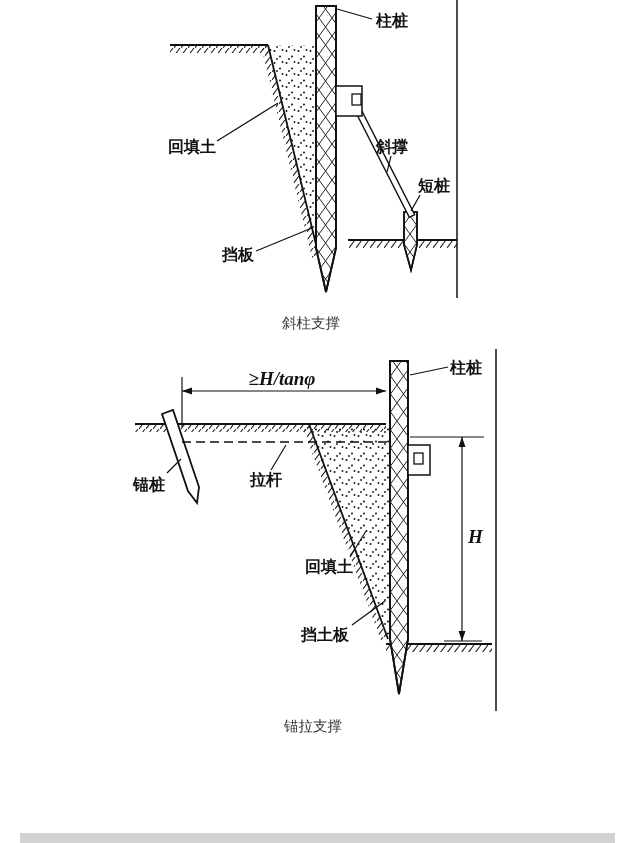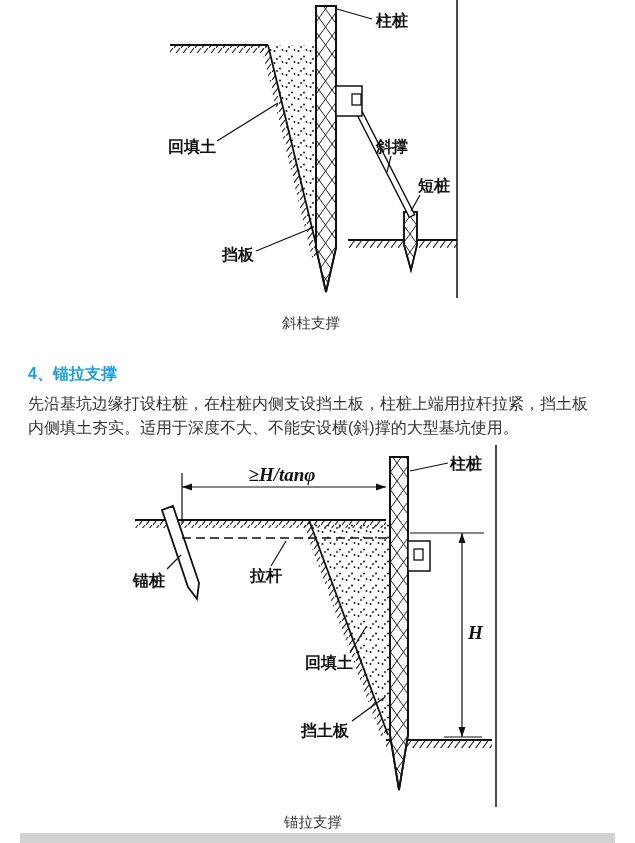--- a/index.html
+++ b/index.html
@@ -126,24 +126,20 @@
 
     <text class="fig-label" x="356" y="26">柱桩</text>
     <text class="fig-label" x="148" y="152">回填土</text>
     <text class="fig-label" x="356" y="152">斜撑</text>
     <text class="fig-label" x="398" y="191">短桩</text>
     <text class="fig-label" x="202" y="260">挡板</text>
 
     <text class="fig-caption" x="291" y="328" text-anchor="middle">斜柱支撑</text>
   </svg>
 
-  <div class="text-section">
-    <div class="section-heading">4、锚拉支撑</div>
-    <div class="section-body">先沿基坑边缘打设柱桩，在柱桩内侧支设挡土板，柱桩上端用拉杆拉紧，挡土板内侧填土夯实。适用于深度不大、不能安设横(斜)撑的大型基坑使用。</div>
-  </div>
 
   <div class="fig2-wrap">
   <svg width="635" height="388" viewBox="0 0 635 388">
     <defs>
       <pattern id="lat2" patternUnits="userSpaceOnUse" width="13" height="18">
         <path d="M0,0 L13,18 M13,0 L0,18" stroke="#222" stroke-width="1" fill="none"></path>
       </pattern>
       <pattern id="dot2" patternUnits="userSpaceOnUse" width="12" height="12">
         <circle cx="2.5" cy="3" r="1" fill="#111"></circle>
         <circle cx="8" cy="8.5" r="1" fill="#111"></circle>

